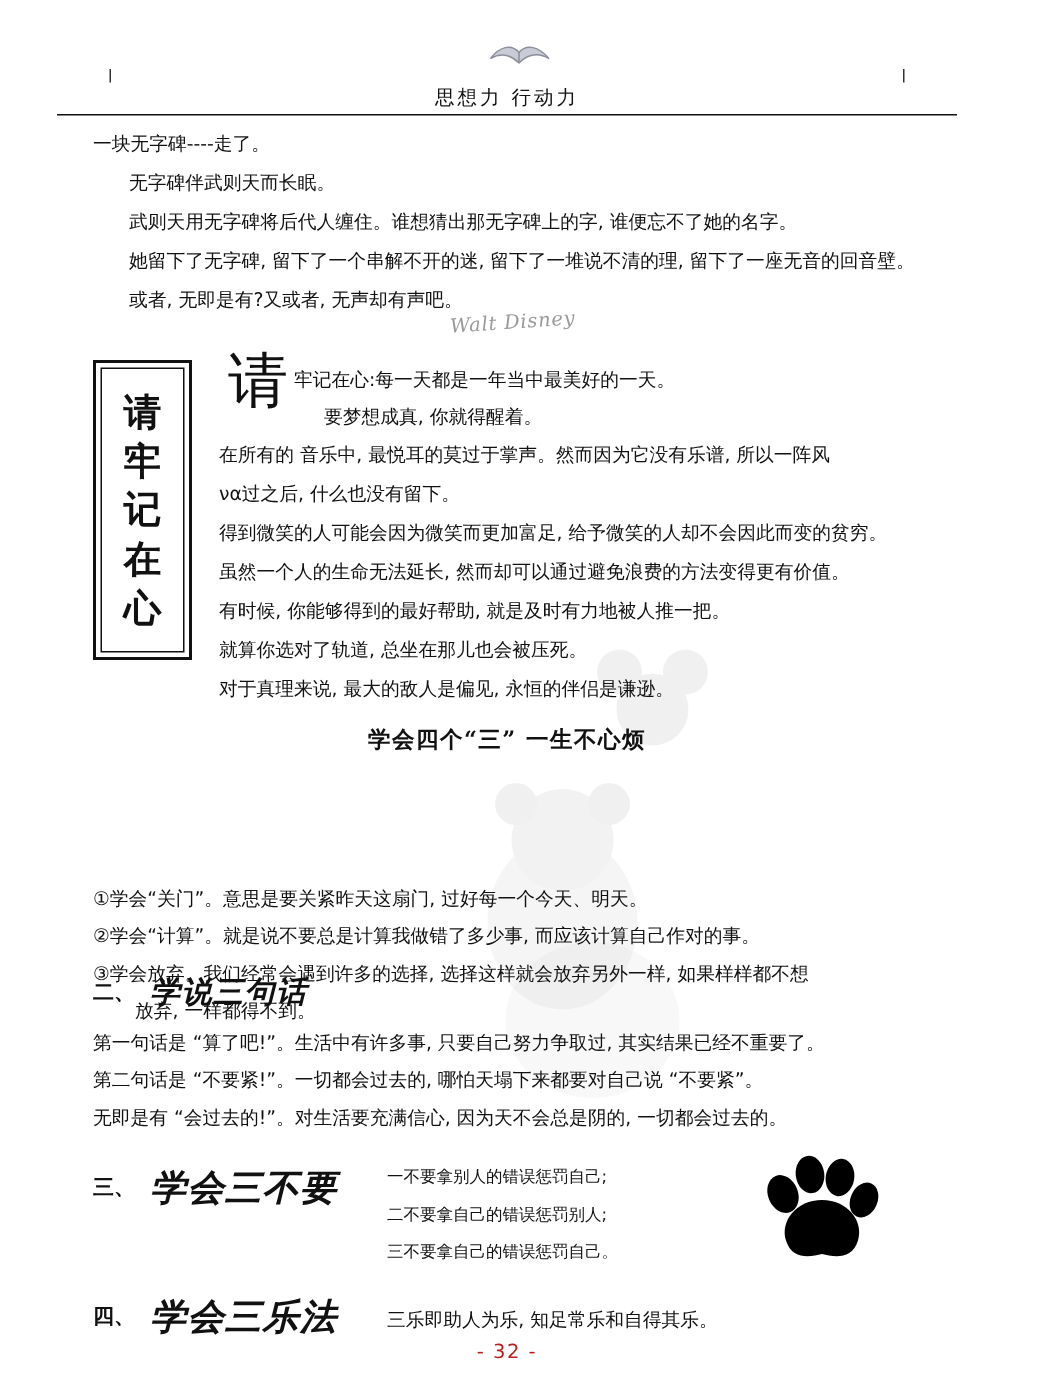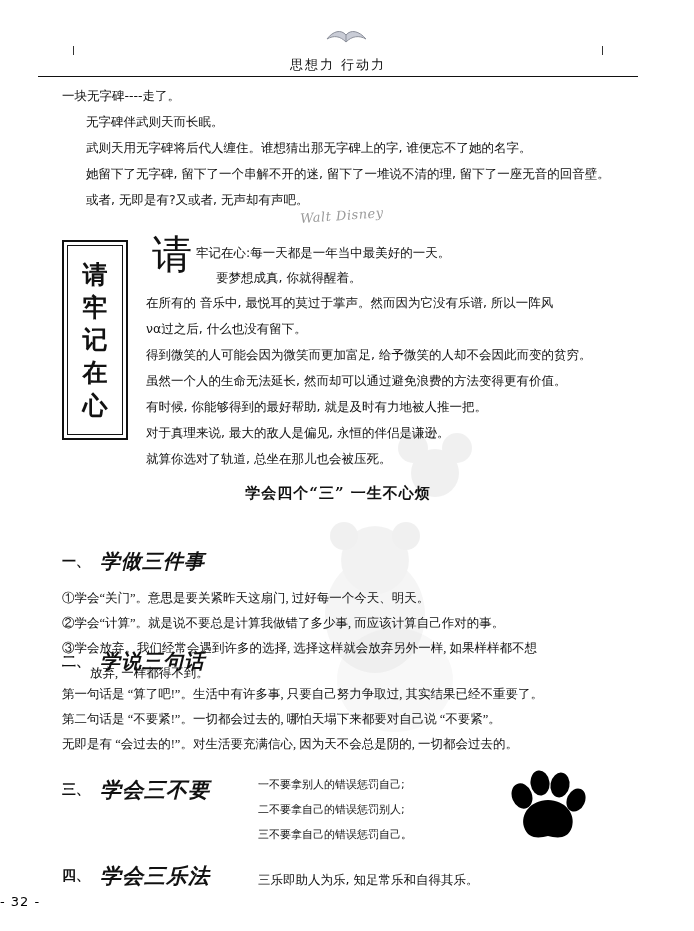--- a/index.html
+++ b/index.html
@@ -197,32 +197,32 @@
     font-style: italic;
     vertical-align: middle;
     letter-spacing: 1px;
   }
 
   .head-1 { left: 62px; top: 548px; }
   .head-2 { left: 62px; top: 648px; }
   .head-3 { left: 62px; top: 776px; }
   .head-4 { left: 62px; top: 862px; }
 
-  .head-3 .bh-txt, .head-4 .bh-txt { font-size: 21px; }
+  .head-3 .bh-txt, .head-4 .bh-txt { font-size: 24px; }
 
   
   .list-block {
     position: absolute;
     left: 62px;
     right: 44px;
     font-size: 12.5px;
     line-height: 25px;
     color: #111;
   }
-  .list-block p { margin: 0; font-family: Liberation Serif, serif; }
+  .list-block p { margin: 0; }
   .list-block p.hang { text-indent: 28px; }
 
   .lb-1 { top: 586px; }
   .lb-2 { top: 682px; }
 
   
   .three-no {
     position: absolute;
     left: 258px;
     top: 772px;
@@ -249,24 +249,24 @@
     font-size: 12.5px;
     line-height: 24px;
     color: #111;
   }
 
   
   .page-num {
     position: absolute;
     left: 0; right: 0;
     bottom: 22px;
-    text-align: left;
+    text-align: center;
     font-size: 13px;
     letter-spacing: 1px;
-    color: #000000;
+    color: #b91c1c;
   }
   .footer-rule {
     position: absolute;
     left: 38px; right: 38px;
     bottom: 12px;
     border-top: 0px solid #fff;
   }
 </style>
 </head>
 <body>
@@ -332,29 +332,26 @@
     <p class="q-first">牢记在心:每一天都是一年当中最美好的一天。</p>
     <p class="q-second">要梦想成真, 你就得醒着。</p>
   </div>
 
   <div class="quotes-wide">
     <p>在所有的 音乐中, 最悦耳的莫过于掌声。然而因为它没有乐谱, 所以一阵风</p>
     <p class="cont">να过之后, 什么也没有留下。</p>
     <p>得到微笑的人可能会因为微笑而更加富足, 给予微笑的人却不会因此而变的贫穷。</p>
     <p>虽然一个人的生命无法延长, 然而却可以通过避免浪费的方法变得更有价值。</p>
     <p>有时候, 你能够得到的最好帮助, 就是及时有力地被人推一把。</p>
+    <p>就算你选对了轨道, 总坐在那儿也会被压死。</p>
     <p>对于真理来说, 最大的敌人是偏见, 永恒的伴侣是谦逊。</p>
-    <p>就算你选对了轨道, 总坐在那儿也会被压死。</p>
   </div>
 
   <div class="sec-title">学会四个“三”  一生不心烦</div>
 
-  <div class="brush-head head-1">
-    <span class="bh-num">一、</span><span class="bh-txt">学做三件事</span>
-  </div>
   <div class="list-block lb-1">
     <p>①学会“关门”。意思是要关紧昨天这扇门, 过好每一个今天、明天。</p>
     <p>②学会“计算”。就是说不要总是计算我做错了多少事, 而应该计算自己作对的事。</p>
     <p>③学会放弃。我们经常会遇到许多的选择, 选择这样就会放弃另外一样,  如果样样都不想</p>
     <p class="hang">放弃, 一样都得不到。</p>
   </div>
 
   <div class="brush-head head-2">
     <span class="bh-num">二、</span><span class="bh-txt">学说三句话</span>
   </div>

